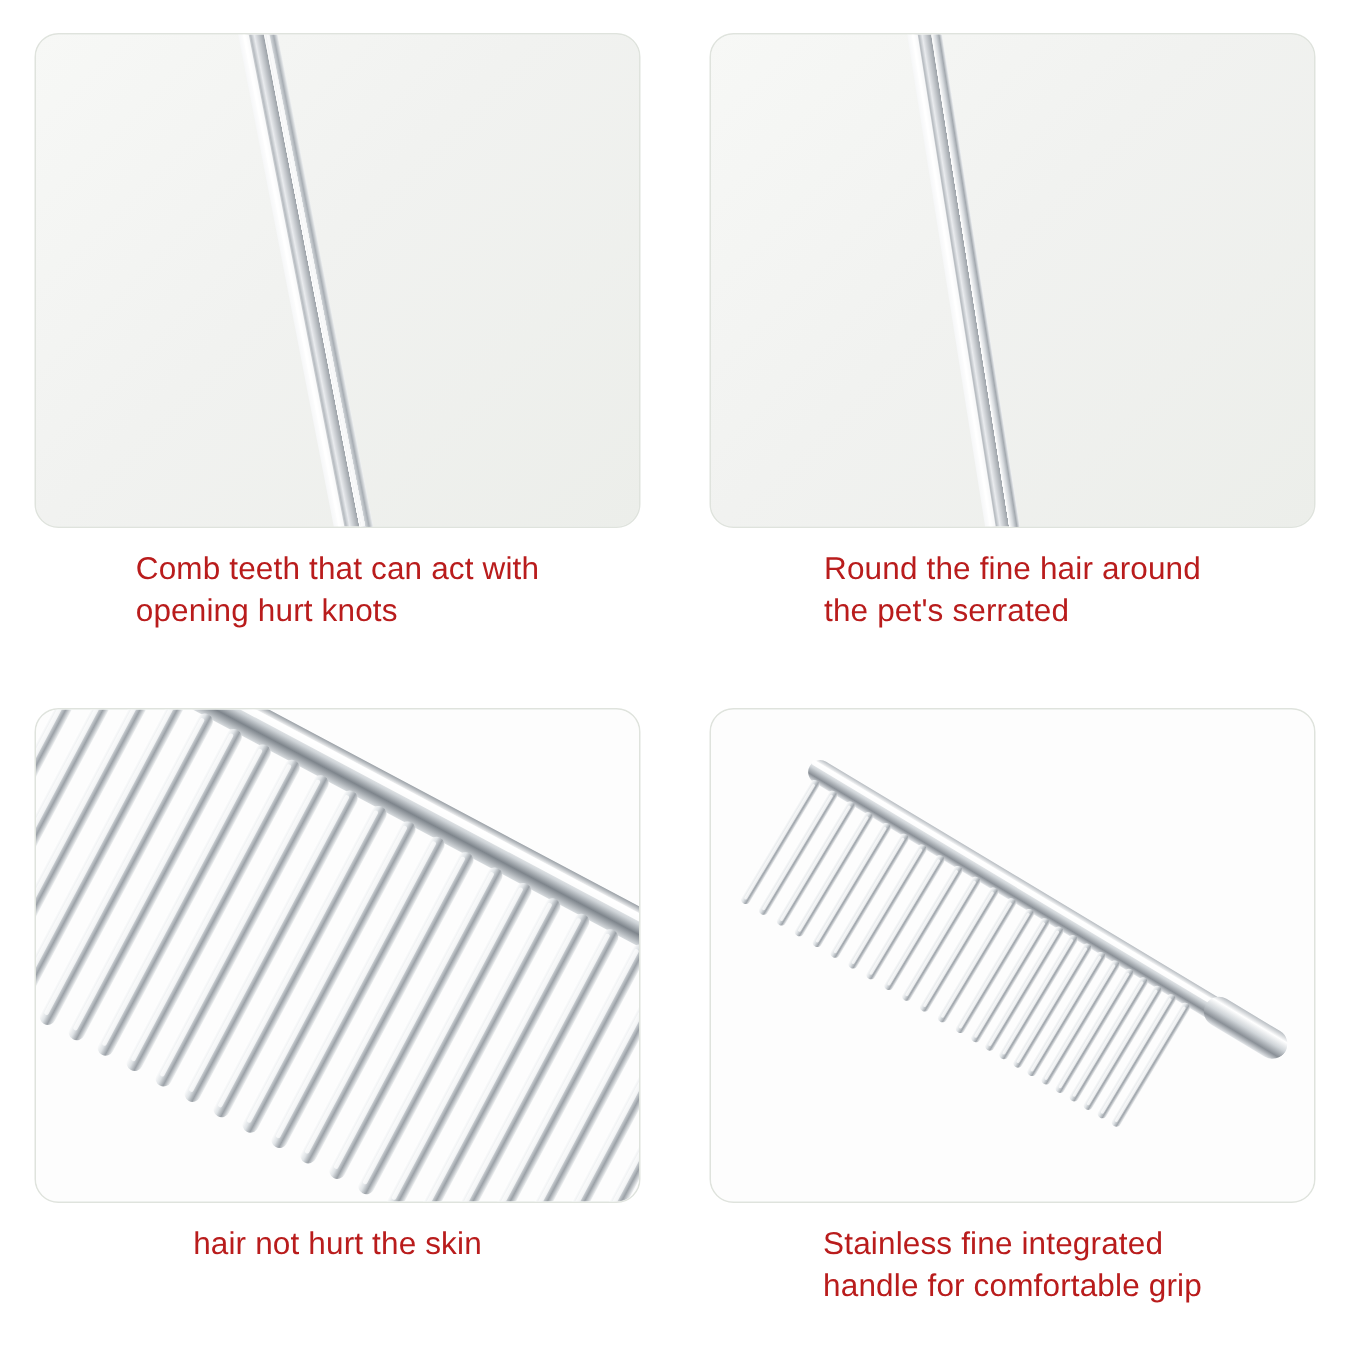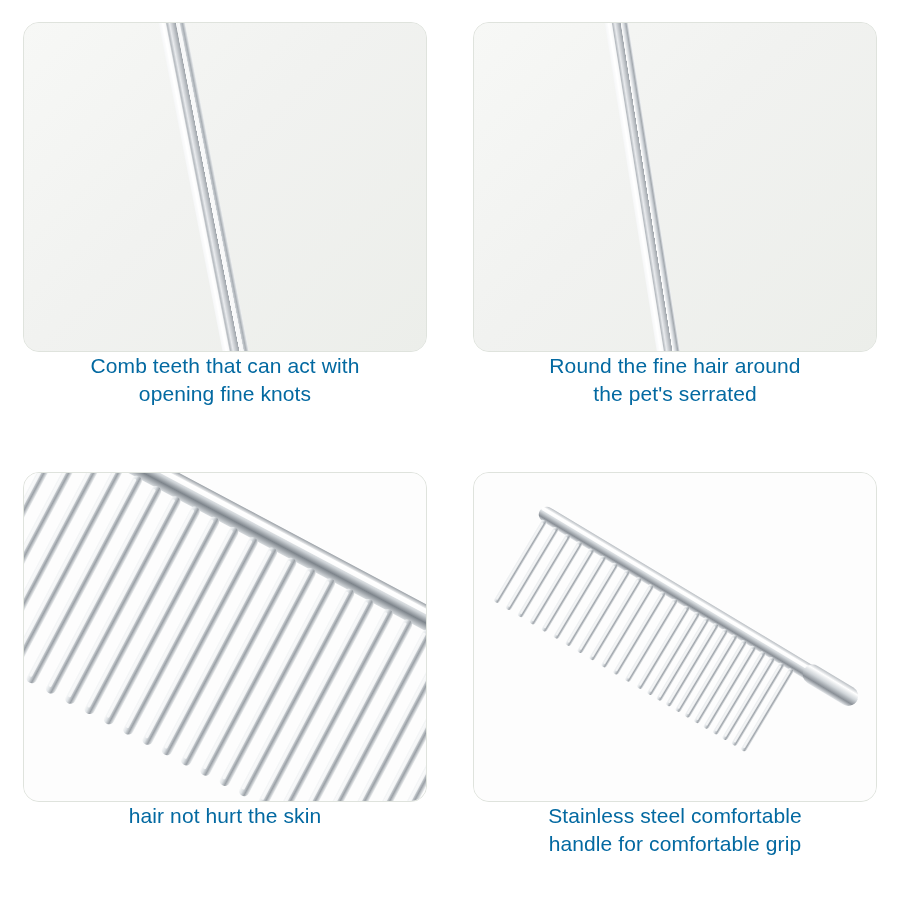--- a/index.html
+++ b/index.html
@@ -38,24 +38,25 @@
     background: #f3f4f2;
     border: 1px solid #dfe3dd;
     box-sizing: border-box;
   }
   .photo .bg {
     position: absolute;
     inset: 0;
     background: linear-gradient(135deg, #f7f8f6 0%, #f1f2f0 45%, #eceeea 100%);
   }
   .caption {
-    text-align: center;
+    margin-top: 14px;
+    text-align: left;
     font-size: 21px;
     line-height: 1.32;
-    color: #0369a1;
+    color: #b91c1c;
     letter-spacing: 0.1px;
     max-width: 370px;
   }
   
   svg.comb {
     position: absolute;
     inset: 0;
     width: 100%;
     height: 100%;
     display: block;
@@ -136,21 +137,21 @@
             <rect x="186.5" y="312" width="2.2" height="128" rx="1.1"></rect>
             <rect x="186.5" y="330" width="2.2" height="128" rx="1.1"></rect>
             <rect x="186.5" y="348" width="2.2" height="128" rx="1.1"></rect>
             <rect x="186.5" y="366" width="2.2" height="128" rx="1.1"></rect>
           </g>
         </g>
       </svg>
     </div>
     <div class="caption">
       <div>Comb teeth that can act with</div>
-      <div>opening fine knots</div>
+      <div>opening hurt knots</div>
     </div>
   </div>
 
   <div class="cell">
     <div class="photo">
       <div class="bg"></div>
       <svg class="comb" viewBox="0 0 404 330">
         <defs>
           <linearGradient id="spine2" x1="0" y1="0" x2="1" y2="0">
             <stop offset="0%" stop-color="#f6f7f8"></stop>
@@ -386,18 +387,18 @@
             <rect x="295.8" y="135" width="2" height="90" rx="1"></rect>
             <rect x="306.8" y="135" width="2" height="90" rx="1"></rect>
             <rect x="317.8" y="135" width="2" height="90" rx="1"></rect>
           </g>
 
           <rect x="330" y="116" width="62" height="20" rx="10" fill="url(#spine4)"></rect>
         </g>
       </svg>
     </div>
     <div class="caption">
-      <div>Stainless steel comfortable</div>
+      <div>Stainless fine integrated</div>
       <div>handle for comfortable grip</div>
     </div>
   </div>
 
 </div>
 
 </body></html>

